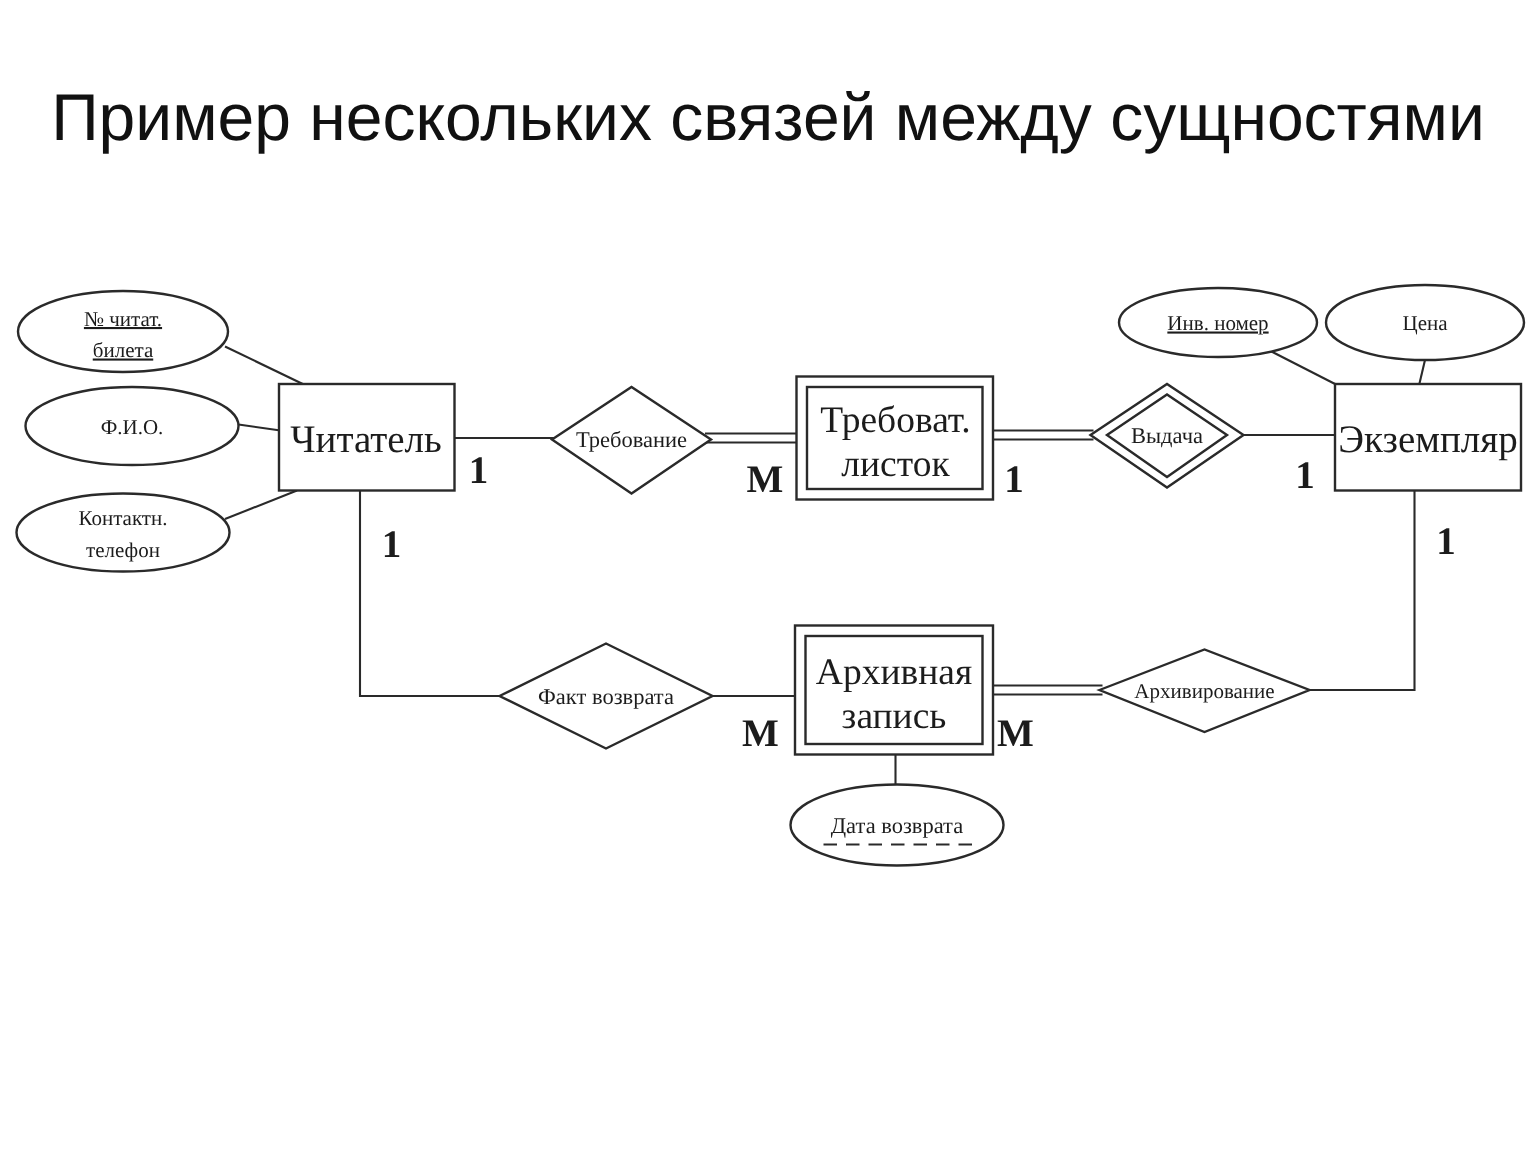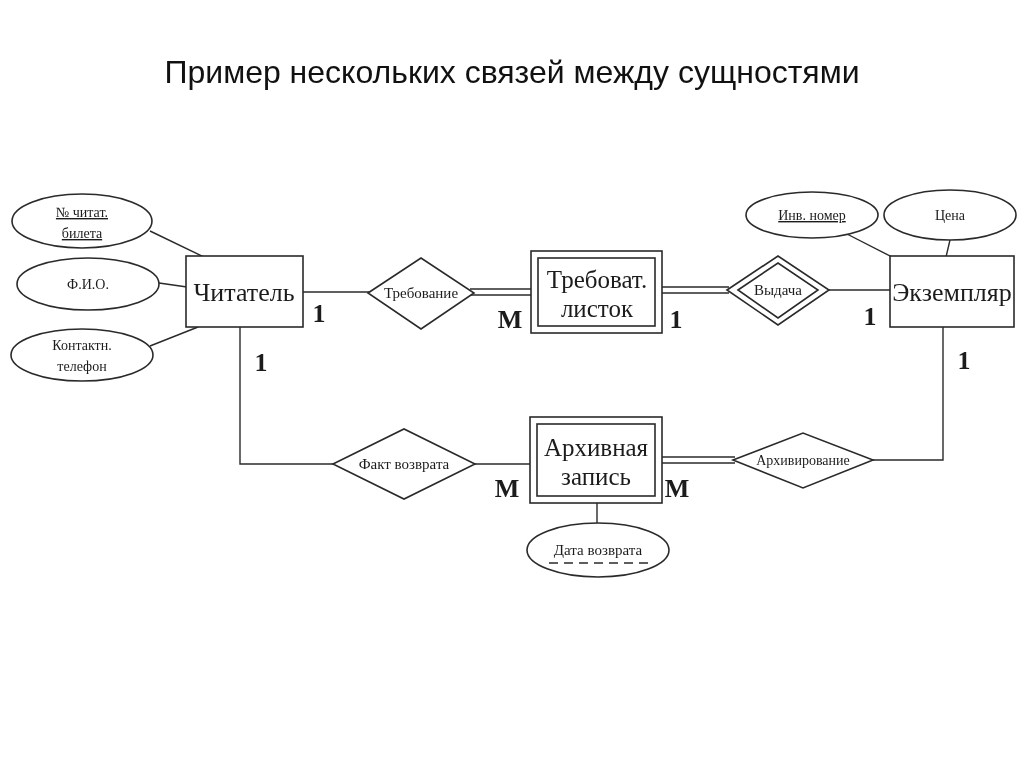--- a/index.html
+++ b/index.html
@@ -15,21 +15,21 @@
     overflow: hidden;
     font-family: "Liberation Serif", serif;
   }
   .title {
     position: absolute;
     top: 54px;
     left: 0;
     width: 1024px;
     text-align: center;
     font-family: "Liberation Sans", sans-serif;
-    font-size: 32px;
+    font-size: 44px;
     font-weight: 500;
     color: #111111;
     letter-spacing: 0px;
   }
   svg.diagram {
     position: absolute;
     top: 0;
     left: 0;
   }
   svg.diagram .shape {

